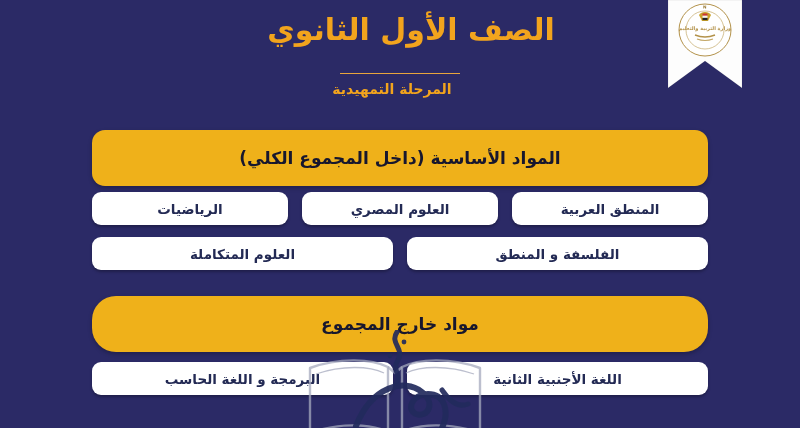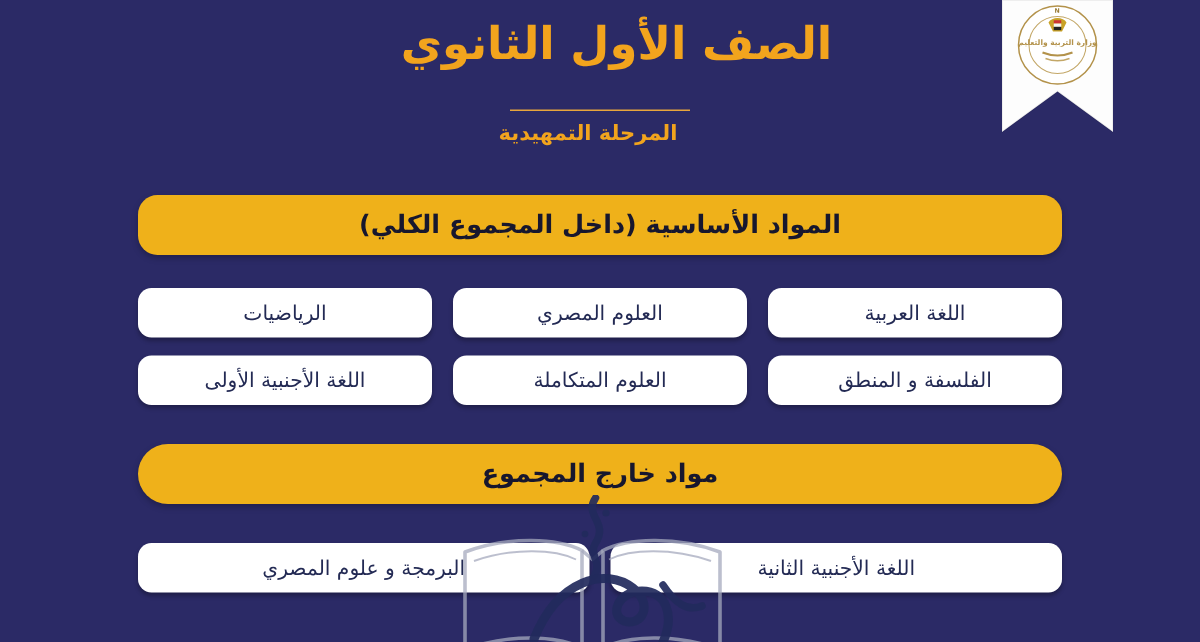--- a/index.html
+++ b/index.html
@@ -31,42 +31,42 @@
     color:#f2a41d;
   }
   
   .ribbon{
     position:absolute;top:0;right:58px;
     width:74px;height:90px;
   }
   
   .banner{
     position:absolute;left:92px;right:92px;
-    height:40px;border-radius:13px;
+    height:56px;border-radius:13px;
     background:#efb11a;
     display:flex;align-items:center;justify-content:center;
     font-size:17px;font-weight:bold;color:#17172e;
     box-shadow:0 2px 4px rgba(0,0,0,0.25);
   }
   .banner-1{top:130px;}
   .banner-2{top:296px;border-radius:24px;}
   
   .row{
     position:absolute;left:92px;right:92px;
     height:33px;
     display:flex;gap:14px;
   }
   .row-1{top:192px;}
   .row-2{top:237px;}
   .row-3{top:362px;}
   .pill{
     flex:1;
     background:#ffffff;border-radius:9px;
     display:flex;align-items:center;justify-content:center;
-    font-size:13.5px;font-weight:normal;color:#232a54;
+    font-size:13.5px;font-weight:bold;color:#232a54;
     box-shadow:0 2px 3px rgba(0,0,0,0.28);
     white-space:nowrap;
   }
   
   .watermark{
     position:absolute;left:300px;bottom:-14px;
     width:190px;height:112px;
     pointer-events:none;
   }
 </style>
@@ -102,36 +102,35 @@
 
       <text x="37" y="30" text-anchor="middle" font-size="5" font-weight="bold" fill="#b3924a">وزارة التربية والتعليم</text>
       <path d="M27,35 q10,4 20,0" stroke="#b3924a" stroke-width="1.4" fill="none"></path>
       <path d="M29,39 q8,3 16,0" stroke="#c3a767" stroke-width="1.1" fill="none"></path>
     </svg>
   </div>
 
   <div class="banner banner-1">المواد الأساسية (داخل المجموع الكلي)</div>
 
   <div class="row row-1">
-    <div class="pill">اللغة العربية</div>
+    <div class="pill">المنطق العربية</div>
     <div class="pill">العلوم المصري</div>
     <div class="pill">الرياضيات</div>
   </div>
 
   <div class="row row-2">
     <div class="pill">الفلسفة و المنطق</div>
     <div class="pill">العلوم المتكاملة</div>
-    <div class="pill">اللغة الأجنبية الأولى</div>
   </div>
 
   <div class="banner banner-2">مواد خارج المجموع</div>
 
   <div class="row row-3">
     <div class="pill">اللغة الأجنبية الثانية</div>
-    <div class="pill">البرمجة و علوم المصري</div>
+    <div class="pill">البرمجة و اللغة الحاسب</div>
   </div>
 
   <div class="watermark">
     <svg width="190" height="112" viewBox="0 0 190 112">
       <g fill="none" stroke="rgba(165,170,190,0.75)" stroke-width="2.4" stroke-linejoin="round">
         <path d="M10,38 C40,27 72,29 88,37 L88,102 C72,94 40,92 10,103 Z"></path>
         <path d="M180,38 C150,27 118,29 102,37 L102,102 C118,94 150,92 180,103 Z"></path>
         <path d="M16,44 C42,35 70,36 84,43" stroke-width="1.3"></path>
         <path d="M174,44 C148,35 120,36 106,43" stroke-width="1.3"></path>
         <path d="M88,37 L95,43 L102,37"></path>

